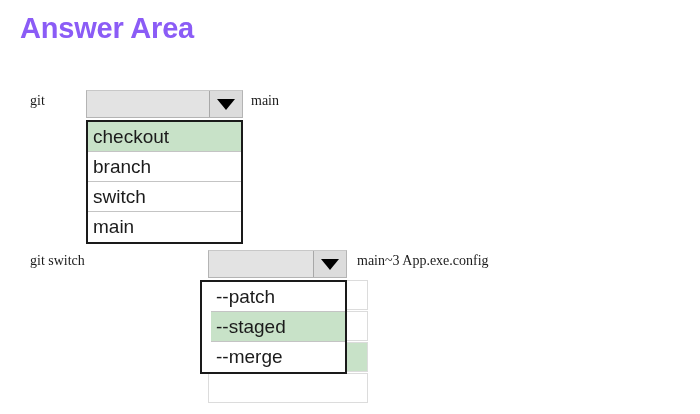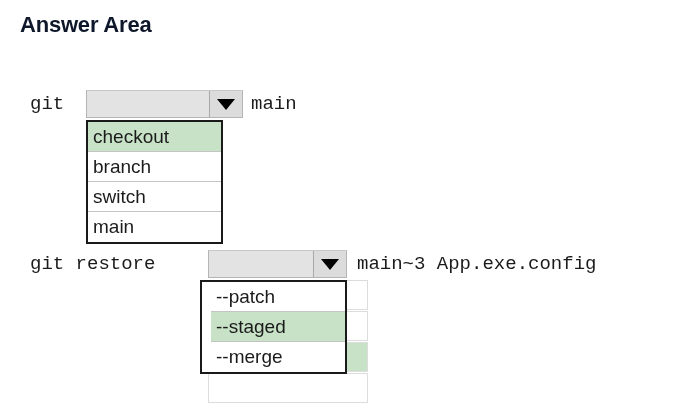--- a/index.html
+++ b/index.html
@@ -15,30 +15,30 @@
     font-family: "Liberation Sans", sans-serif;
     color: #000000;
   }
 
   #page-title {
     position: absolute;
     left: 20px;
     top: 12px;
     font-family: "Liberation Sans", sans-serif;
     font-weight: bold;
-    font-size: 22px;
+    font-size: 29px;
     letter-spacing: -0.2px;
-    color: #0f172a;
+    color: #8b5cf6;
     white-space: nowrap;
   }
 
   
   .mono {
-    font-family: Liberation Mono, monospace;
-    font-size: 19px;
+    font-family: Liberation Serif, serif;
+    font-size: 14px;
     color: #1b1b1b;
     white-space: pre;
   }
 
   
   .combo {
     position: absolute;
     box-sizing: border-box;
     background: #e3e3e3;
     border: 1px solid #b4b4b4;
@@ -119,28 +119,28 @@
 
 <div class="combo" style="left:86px; top:90px; width:157px; height:28px;">
   <div class="combo-value" title=""></div>
   <div class="combo-arrow">
     <span class="tri"></span>
   </div>
 </div>
 
 <div class="mono" style="position:absolute; left:251px; top:93px;">main</div>
 
-<div class="dropdown" style="left:86px; top:120px; width:137px;">
+<div class="dropdown" style="left:86px; top:120px; width:157px;">
   <div class="dd-option selected">checkout</div>
   <div class="dd-option">branch</div>
   <div class="dd-option">switch</div>
   <div class="dd-option">main</div>
 </div>
 
-<div class="mono" style="position:absolute; left:30px; top:253px;">git restore</div>
+<div class="mono" style="position:absolute; left:30px; top:253px;">git switch</div>
 
 <div class="combo" style="left:208px; top:250px; width:139px; height:28px;">
   <div class="combo-value" title=""></div>
   <div class="combo-arrow">
     <span class="tri"></span>
   </div>
 </div>
 
 <div class="mono" style="position:absolute; left:357px; top:253px;">main~3 App.exe.config</div>
 

